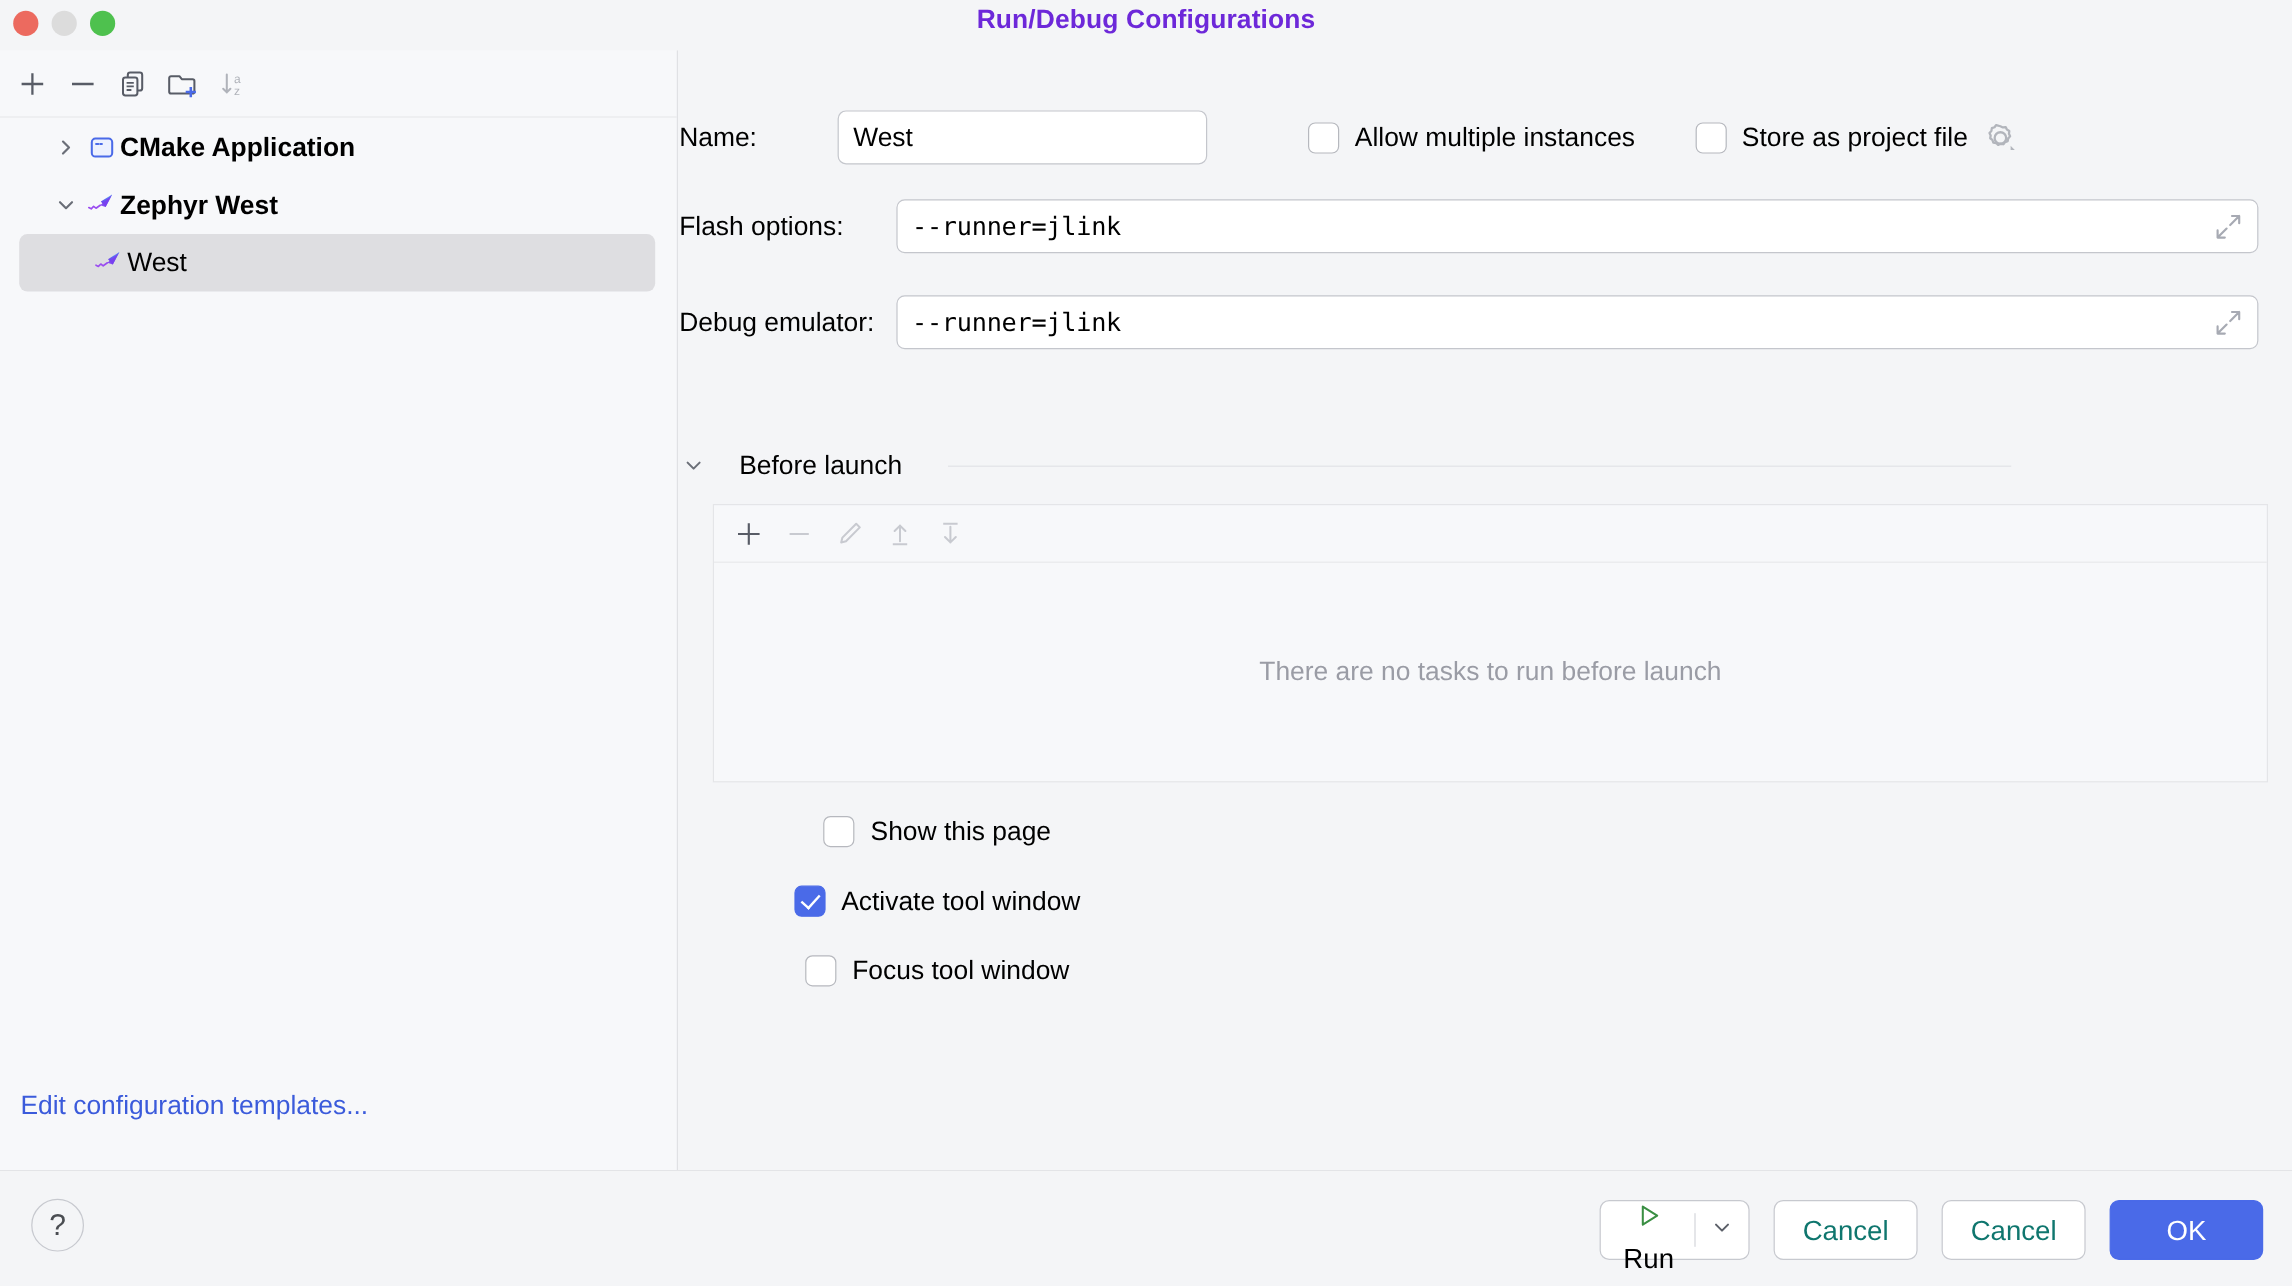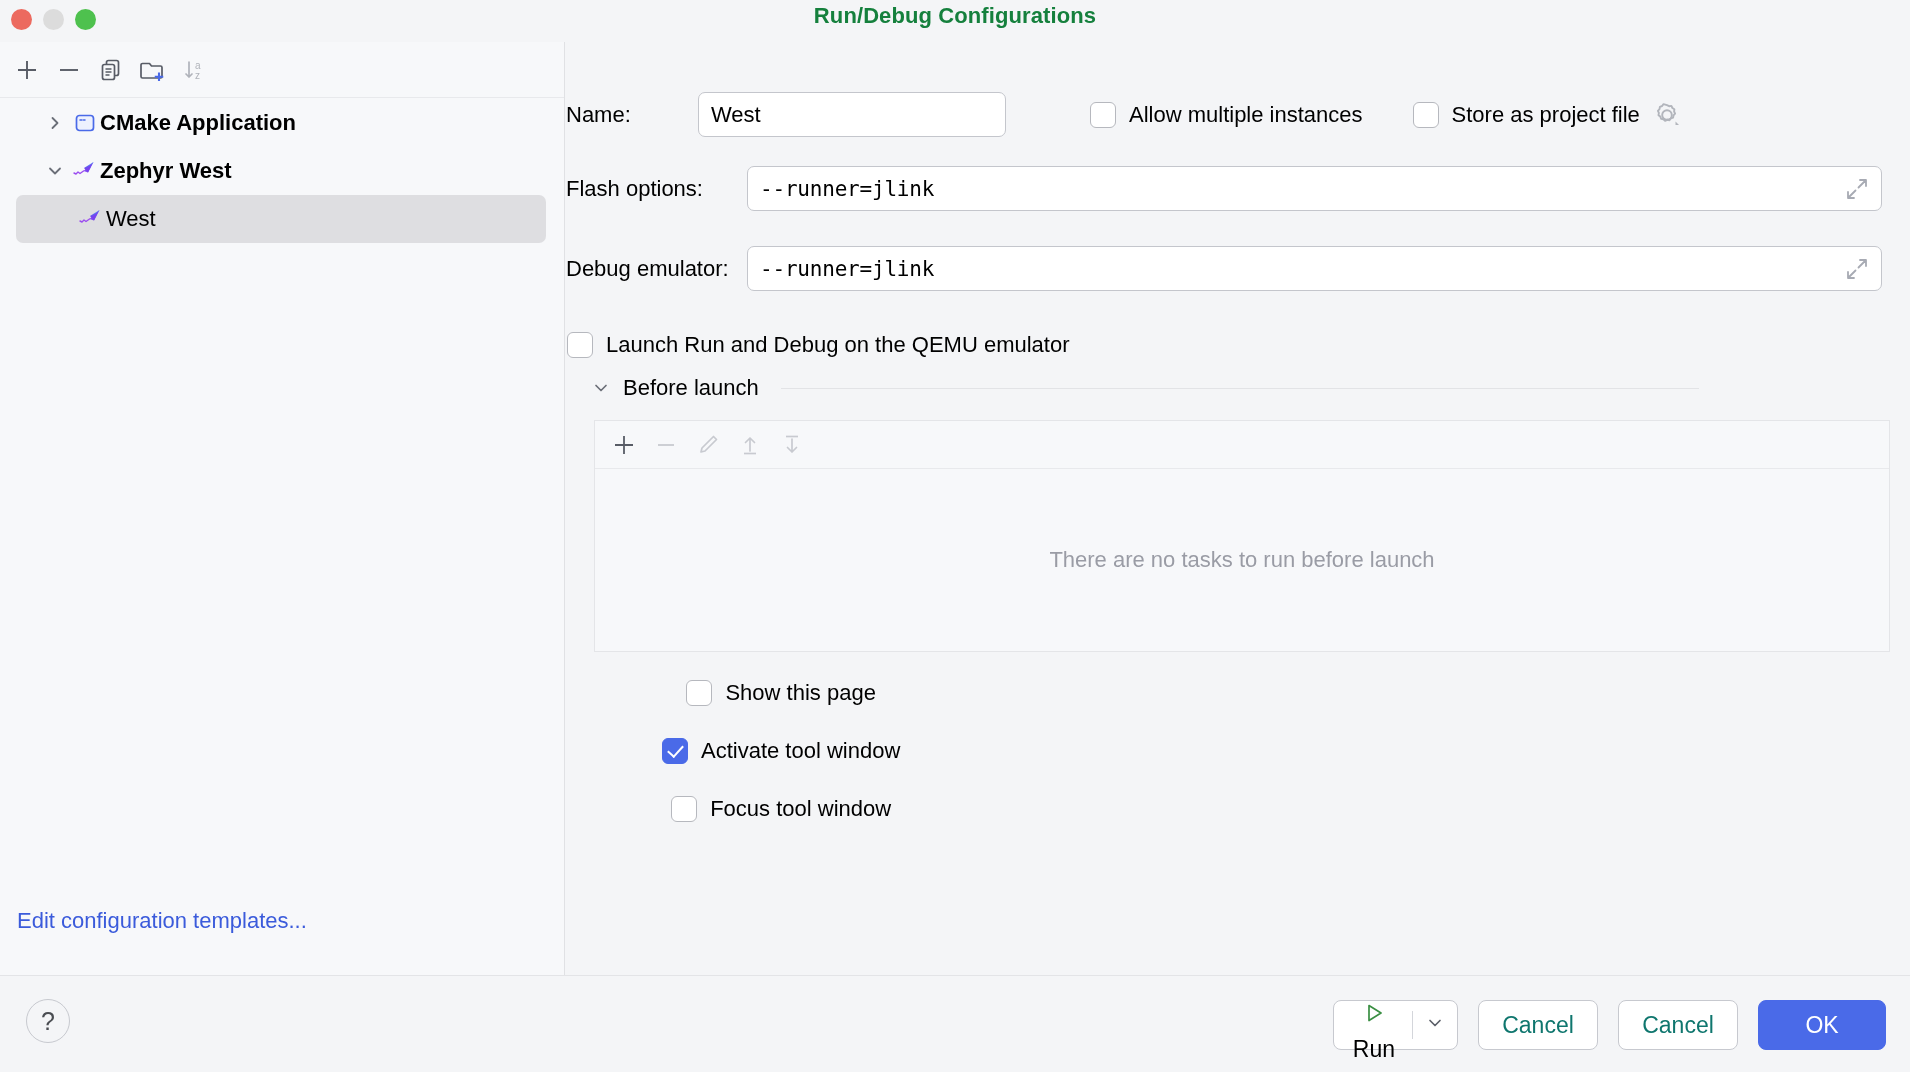--- a/index.html
+++ b/index.html
@@ -42,21 +42,21 @@
   .tl-close  { background: #ec6a5f; }
   .tl-min    { background: #dcdcdc; }
   .tl-max    { background: #4ec14e; }
   #window-title {
     position: absolute;
     left: 0; top: 3px;
     width: 1910px;
     text-align: center;
     font-size: 22px;
     font-weight: bold;
-    color: #15803d;
+    color: #6d28d9;
     letter-spacing: .1px;
   }
 
   
   #left-pane {
     position: absolute;
     left: 0; top: 42px;
     width: 565px; height: 933px;
     background: #f7f8fa;
     border-right: 1px solid #e0e1e4;
@@ -218,22 +218,21 @@
     white-space: nowrap;
   }
 
   
   #before-launch-header {
     position: absolute;
     left: 0; top: 333px;
     width: 1116px;
     display: flex;
     align-items: center;
-    gap: 10px;
-    padding-left: 23px;
+    gap: 26px;
   }
   #bl-title {
     font-size: 22px;
     color: #000;
     white-space: nowrap;
   }
   #bl-rule {
     flex: 1;
     height: 1px;
     background: #e2e3e6;
@@ -532,24 +531,20 @@
         <div class="text-input mono" style="width:1135px; box-sizing:border-box;">--runner=jlink</div>
         <span class="expand-icon">
           <svg width="26" height="26" viewBox="0 0 26 26">
             <path d="M22 4 L14.5 11.5 M22 4 L16 4 M22 4 L22 10" stroke="#a7aab3" stroke-width="1.8" fill="none" stroke-linecap="round" stroke-linejoin="round"></path>
             <path d="M4 22 L11.5 14.5 M4 22 L10 22 M4 22 L4 16" stroke="#a7aab3" stroke-width="1.8" fill="none" stroke-linecap="round" stroke-linejoin="round"></path>
           </svg>
         </span>
       </div>
     </div>
 
-    <div class="cb-wrap" style="position:absolute; left:1px; top:290px;">
-      <span class="cb-box"></span>
-      <span class="cb-label">Launch Run and Debug on the QEMU emulator</span>
-    </div>
 
     <div id="before-launch-header">
       <span style="display:flex;align-items:center;justify-content:center;width:24px;">
         <svg width="18" height="18" viewBox="0 0 18 18">
           <path d="M4 6.5 L9 11.5 L14 6.5" stroke="#6b6f78" stroke-width="1.7" fill="none" stroke-linecap="round" stroke-linejoin="round"></path>
         </svg>
       </span>
       <span id="bl-title">Before launch</span>
       <span id="bl-rule"></span>
     </div>

